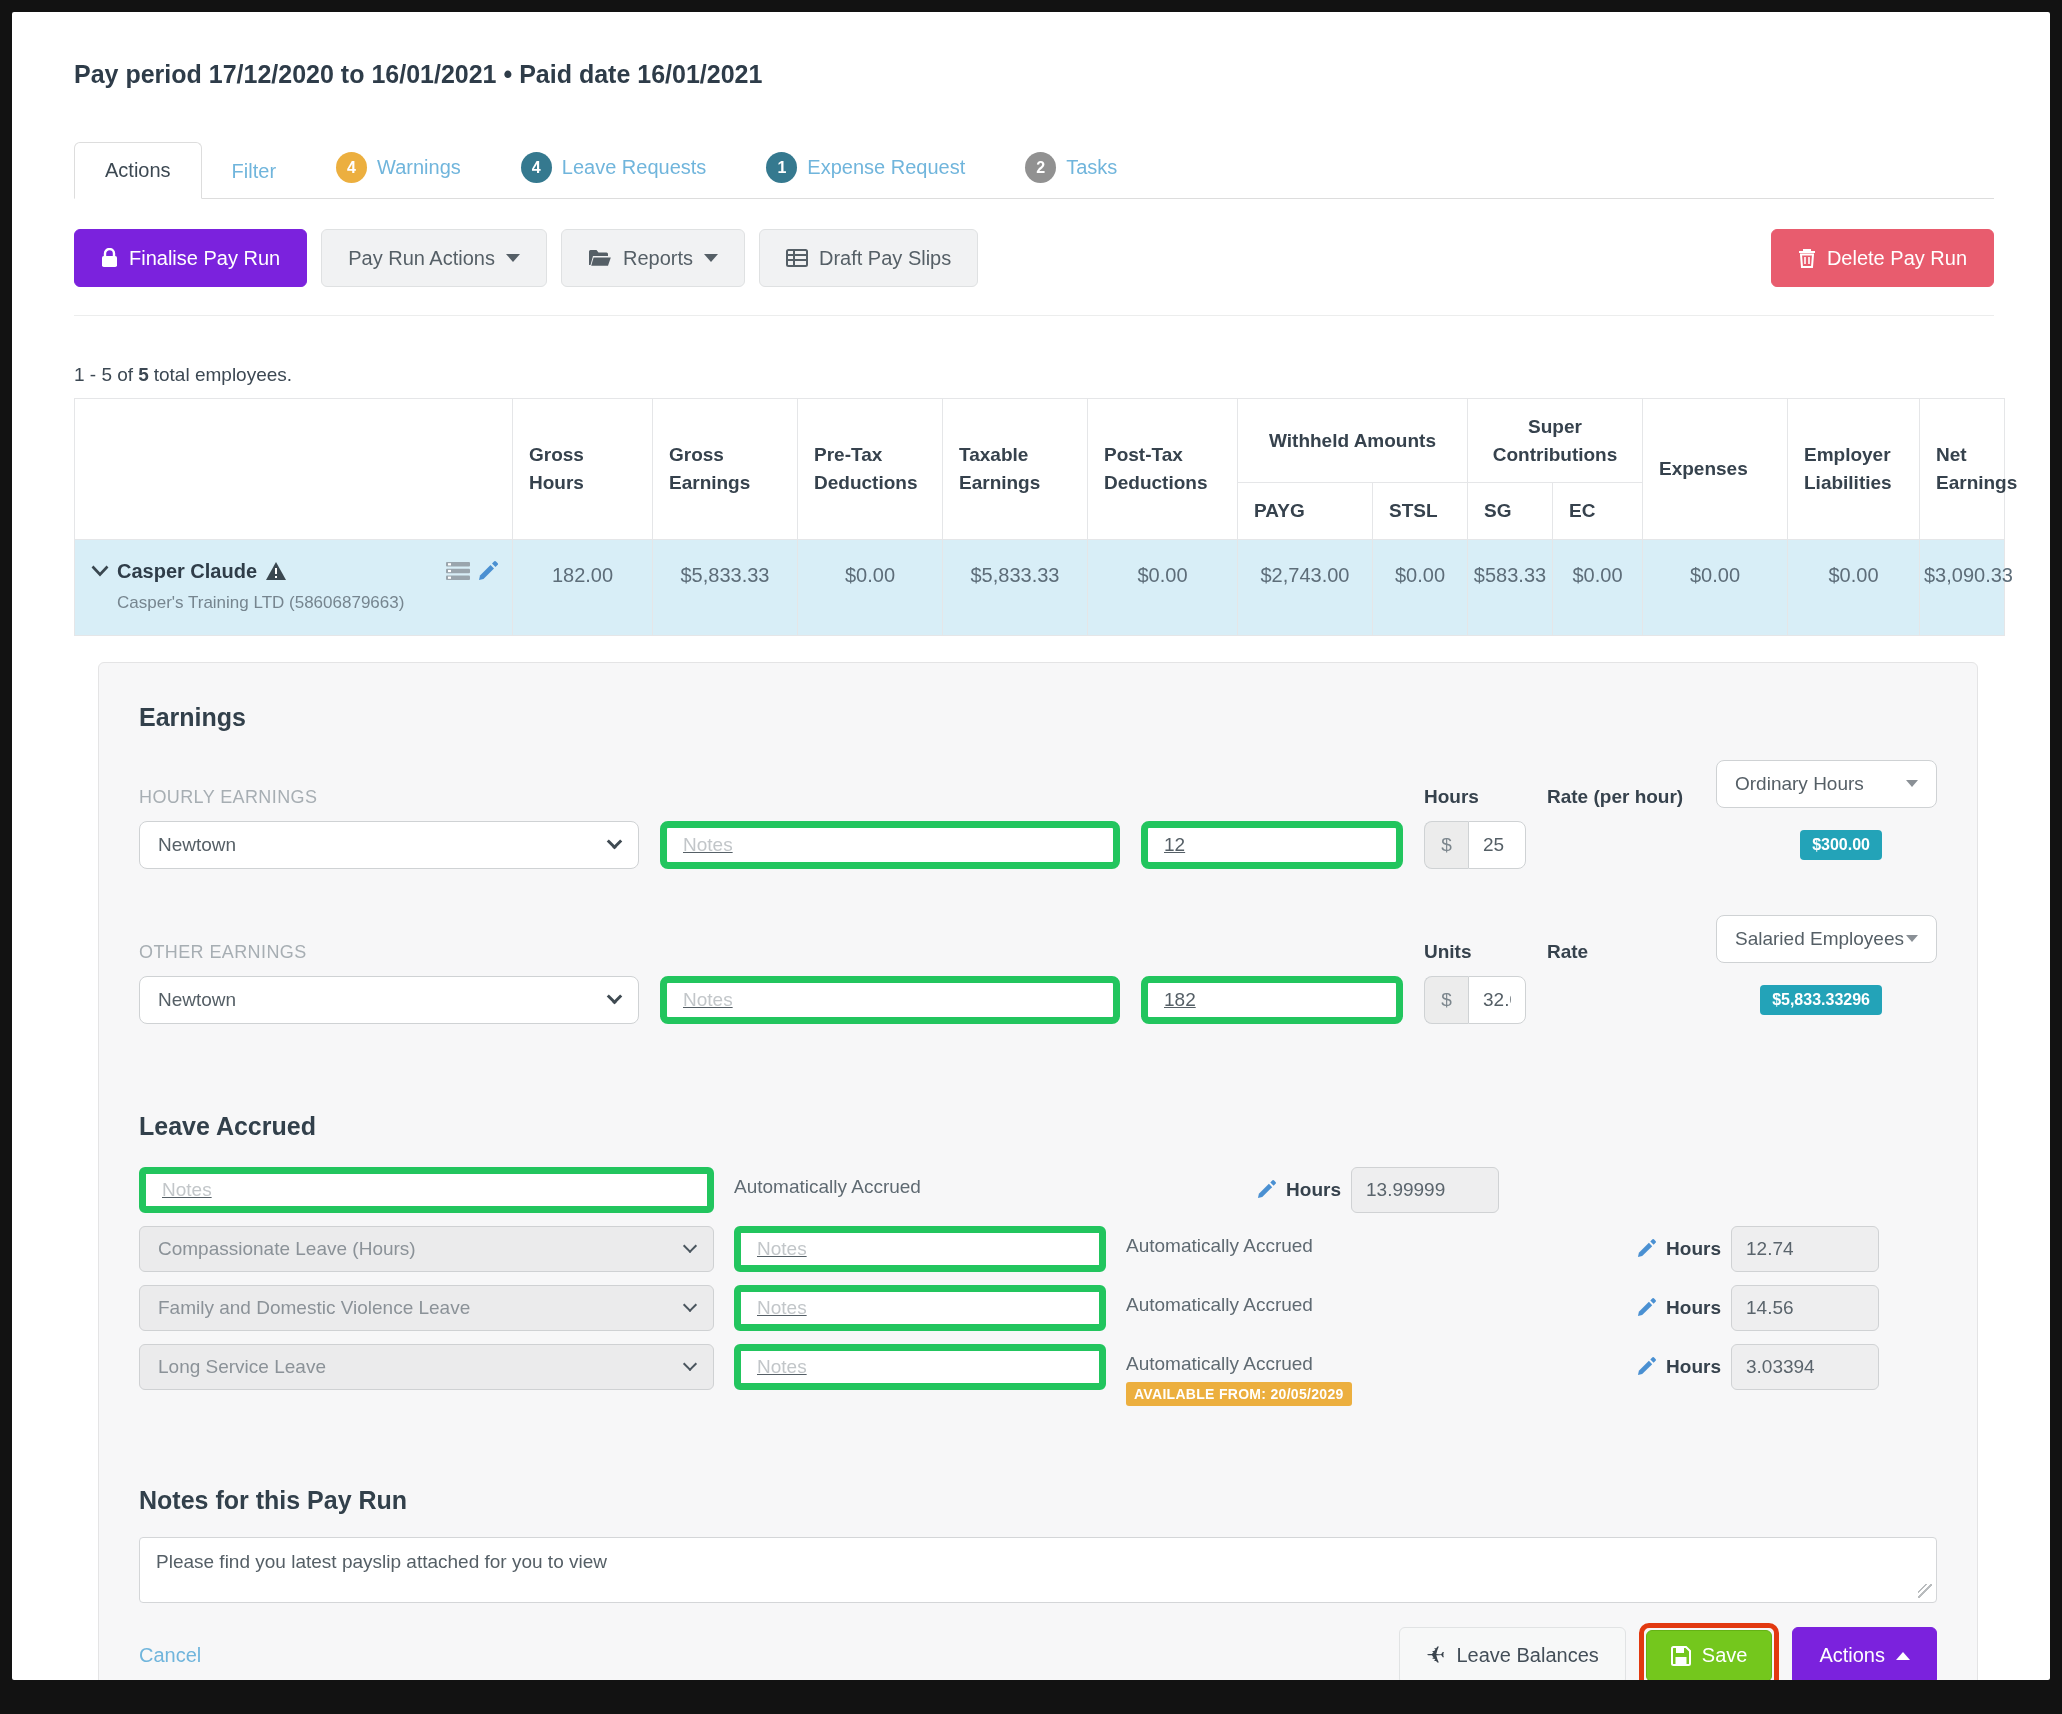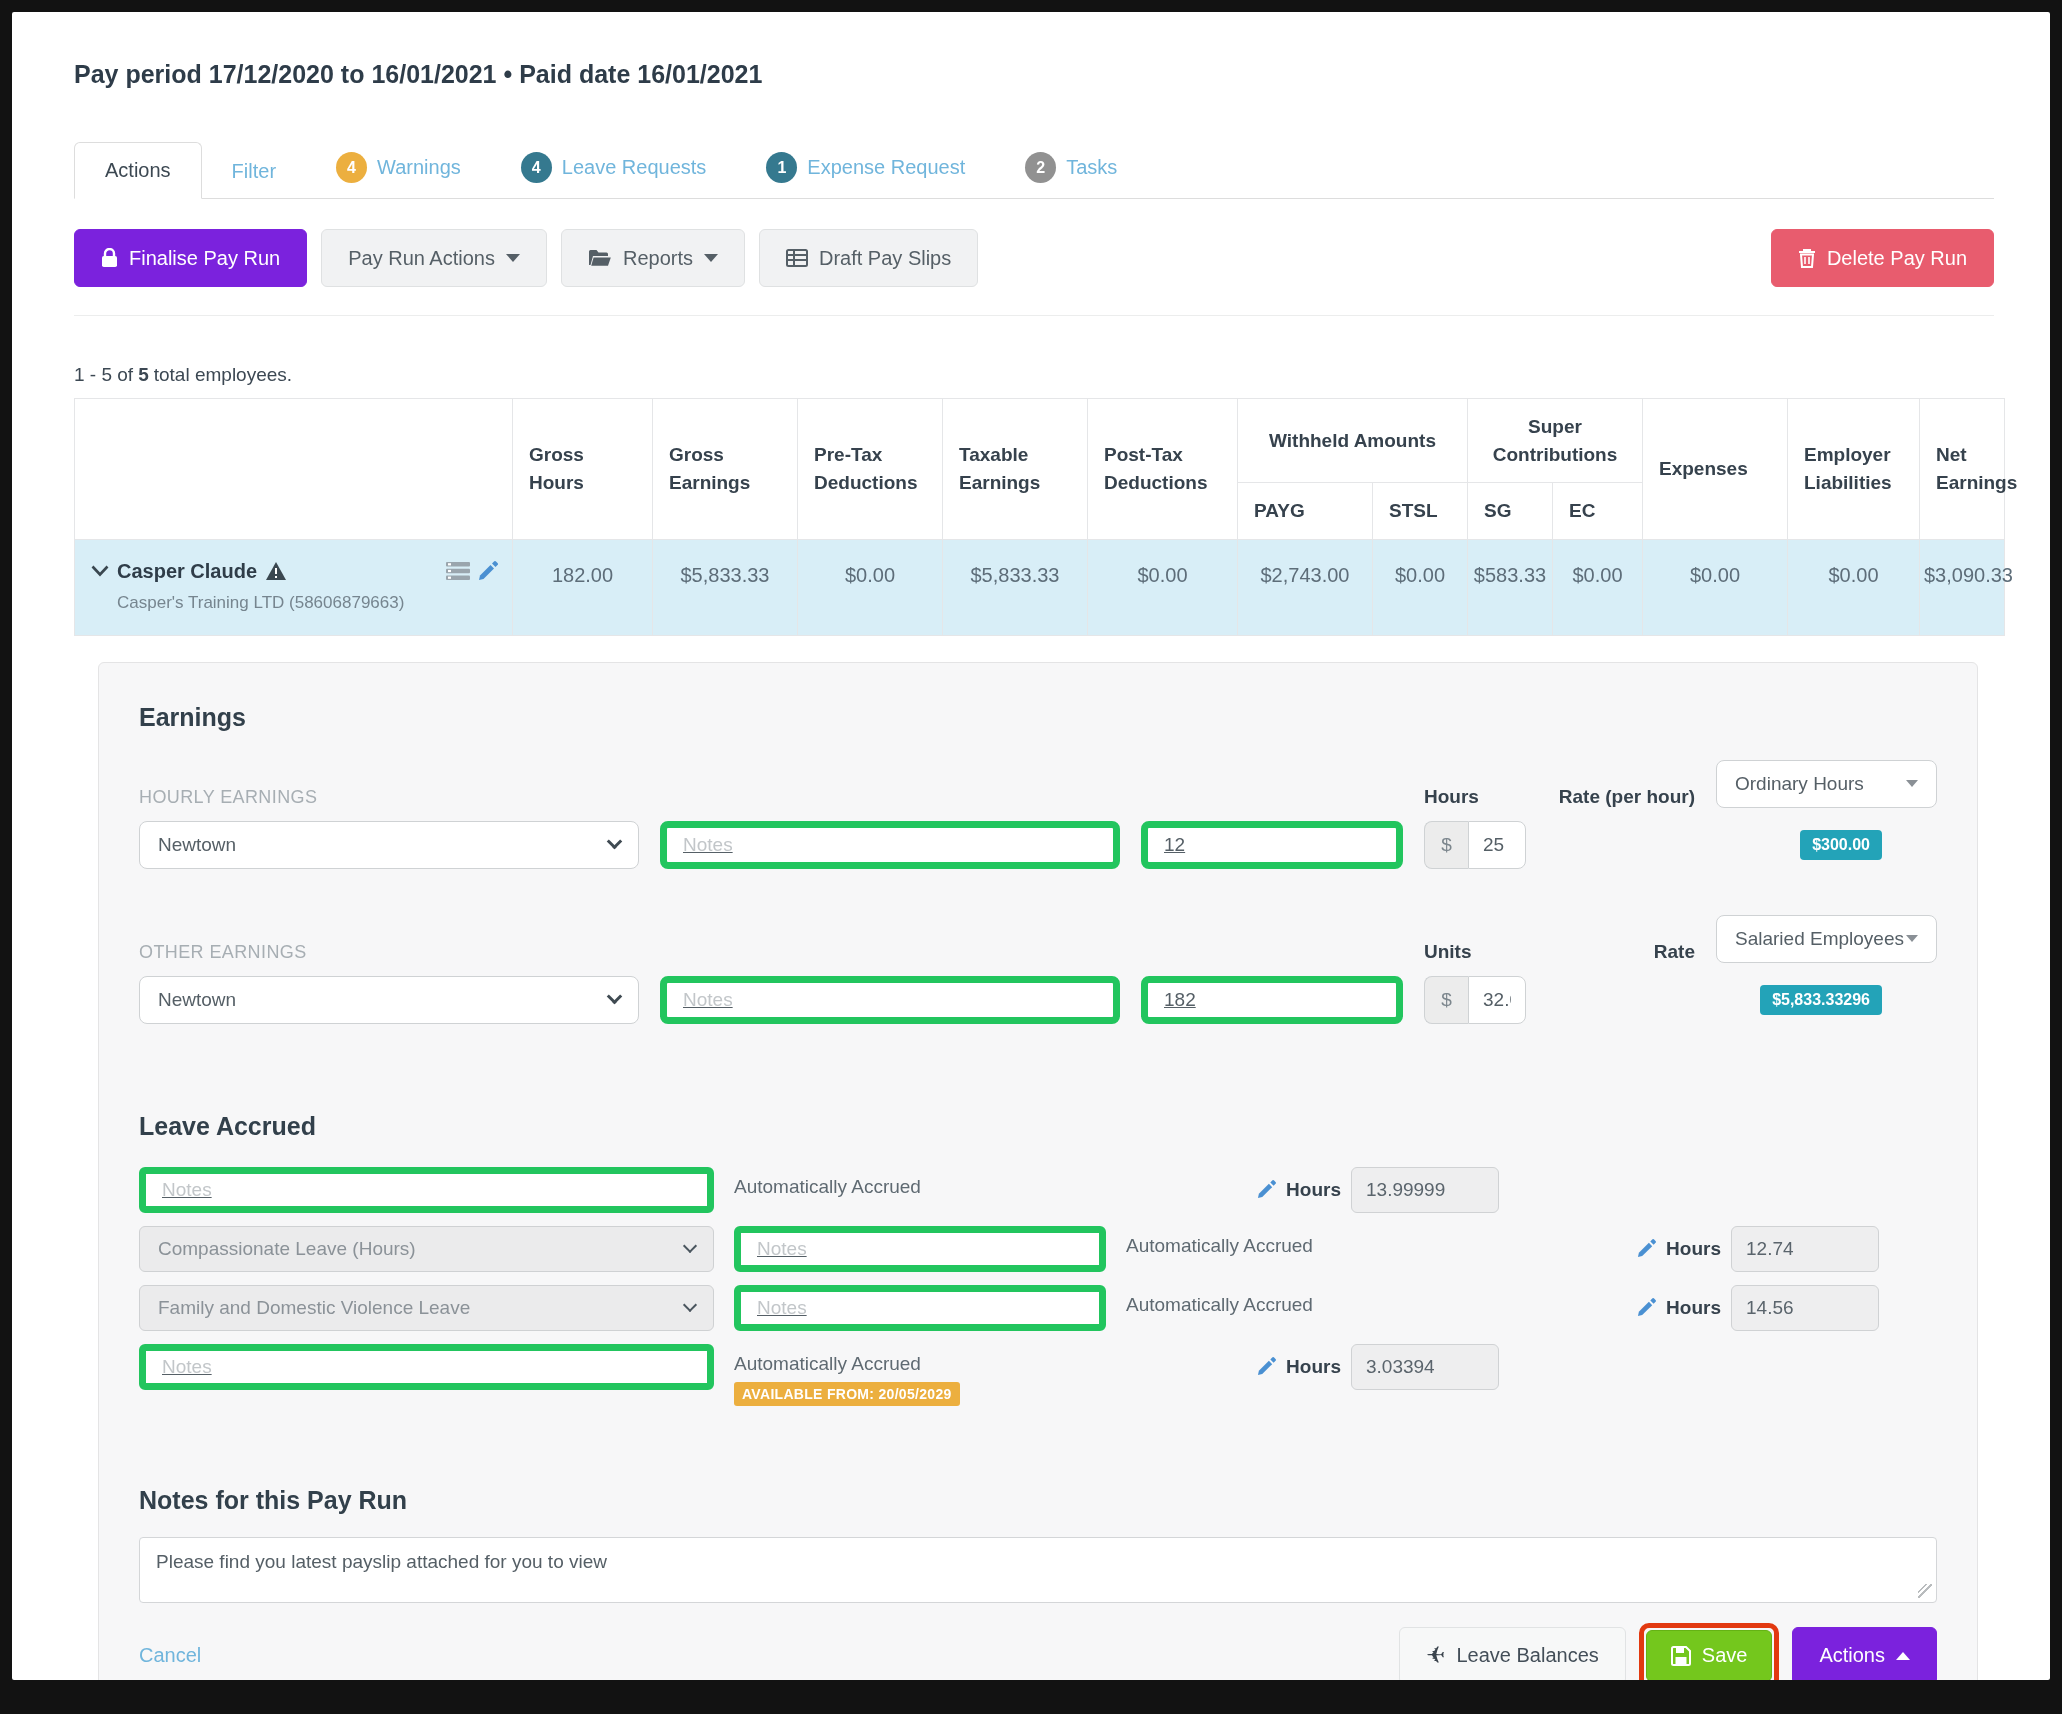--- a/index.html
+++ b/index.html
@@ -59,21 +59,21 @@
   .panel { margin:26px 16px 0 24px; background:#f7f7f8; border:1px solid #e4e4e5; border-radius:6px;
            padding:40px 40px 38px 40px; }
   .panel h2 { margin:0; font-size:25px; font-weight:bold; color:#32404b; }
 
   .earn-grid { display:grid; grid-template-columns:500px 460px 262px 102px 148px 1fr;
                column-gap:21px; row-gap:13px; align-items:center; }
   .earn-grid.first { margin-top:28px; }
   .earn-grid.second { margin-top:46px; }
   .sec-label { grid-column:1 / 4; font-size:18px; color:#a7aeb3; letter-spacing:.4px; align-self:end; }
   .col-label { font-size:19px; font-weight:bold; color:#36424d; align-self:end; }
-  .col-label.c4 { grid-column:4; } .col-label.c5 { grid-column:5;text-align:right; }
+  .col-label.c4 { grid-column:4; } .col-label.c5 { grid-column:5; }
 
   .sel { background:#fff; border:1px solid #cfd2d4; border-radius:8px; height:48px;
          display:flex; align-items:center; padding:0 18px; color:#555f66; font-size:19px; cursor:pointer; }
   .sel .spacer { margin-left:auto; }
   .tri-down { width:0; height:0; border-left:6px solid transparent; border-right:6px solid transparent;
               border-top:7px solid #8a9096; }
   .chev { width:11px; height:11px; border-right:3px solid #3f4a52; border-bottom:3px solid #3f4a52;
           transform:rotate(45deg); margin-top:-6px; }
   .chev.thin { border-width:2px; border-color:#4a555e; width:10px; height:10px; }
 
@@ -407,20 +407,25 @@
                   <path d="M2 14.5 12.5 4l3.5 3.5L5.5 18 1 19z" fill="#4a90d2"></path>
                   <path d="M14 2.5 16 .5a1.4 1.4 0 0 1 2 0l1.5 1.5a1.4 1.4 0 0 1 0 2l-2 2z" fill="#4a90d2"></path>
                 </svg>
             </span>
             <span class="hours-label">Hours</span>
             <input class="hours-input" value="14.56" style="">
           </div>
         </div>
 
         <div class="leave-row">
+          <div class="sel disabled">
+            <span>Long Service Leave</span>
+            <span class="spacer"></span>
+              <span class="chev thin"></span>
+          </div>
           <input class="txt leave-notes" placeholder="Notes" style="">
           <div class="auto-wrap">
             <span class="auto-text">Automatically Accrued</span><br>
             <span class="orange-badge">AVAILABLE FROM: 20/05/2029</span>
           </div>
           <div class="hours-group">
             <span>
               <svg width="19" height="19" viewBox="0 0 20 20">
                   <path d="M2 14.5 12.5 4l3.5 3.5L5.5 18 1 19z" fill="#4a90d2"></path>
                   <path d="M14 2.5 16 .5a1.4 1.4 0 0 1 2 0l1.5 1.5a1.4 1.4 0 0 1 0 2l-2 2z" fill="#4a90d2"></path>

